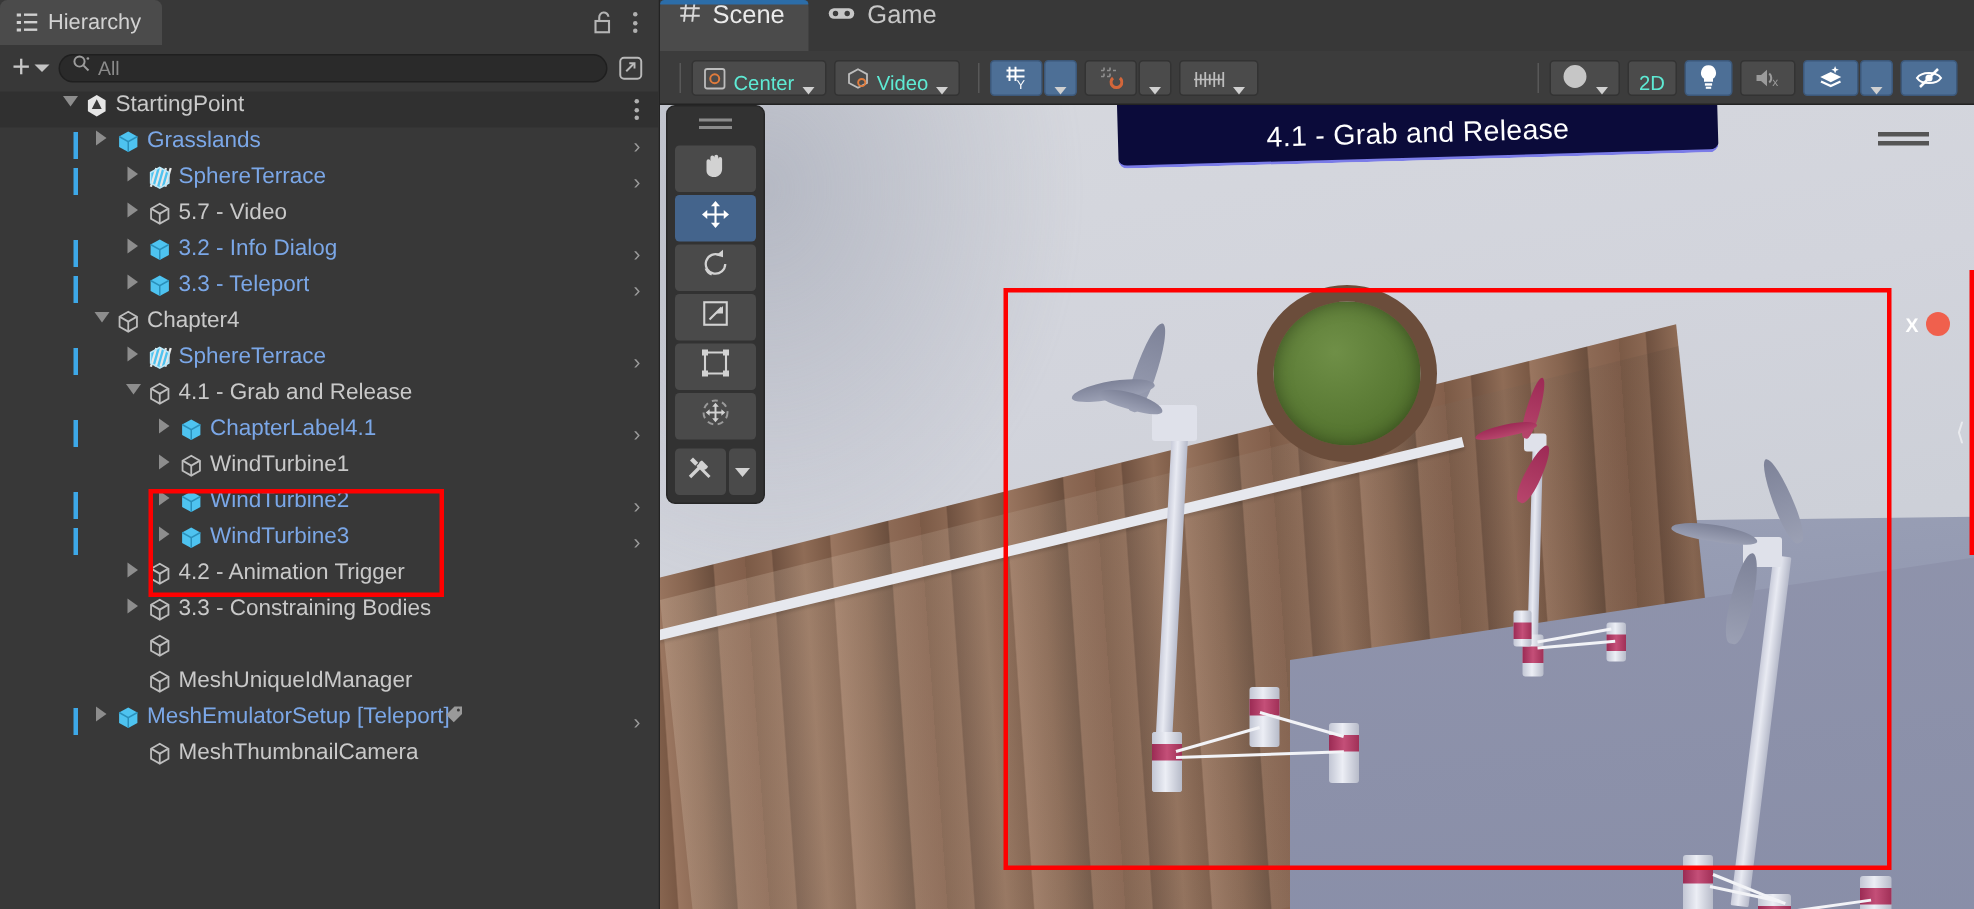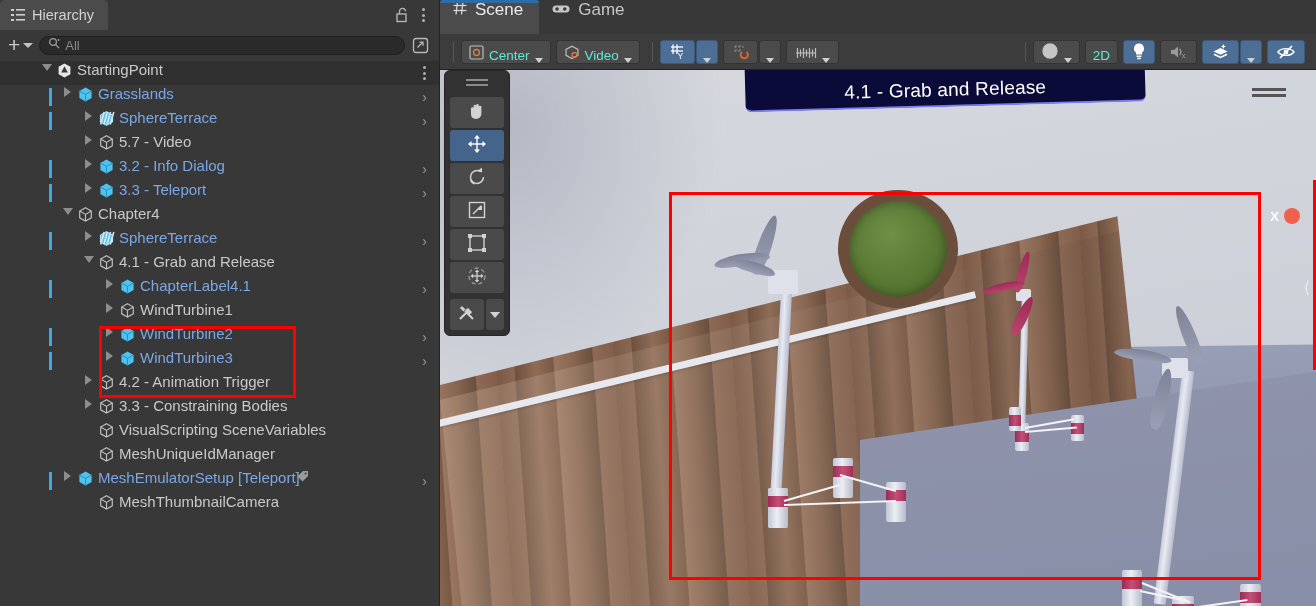--- a/index.html
+++ b/index.html
@@ -566,21 +566,20 @@
         <div class="row">
           <div style="width: 82px; flex: 0 0 auto;"></div>
           <div class="twisty"></div>
           <div class="ico">
             <svg width="17" height="17" viewBox="0 0 17 17">
               <path d="M8.5 1.8 L14.3 5.1 L14.3 11.8 L8.5 15.1 L2.7 11.8 L2.7 5.1 Z" fill="none" stroke="#bdbdbd" stroke-width="1.2"></path>
               <path d="M2.7 5.1 L8.5 8.4 L14.3 5.1" fill="none" stroke="#bdbdbd" stroke-width="1.2"></path>
               <line x1="8.5" y1="8.4" x2="8.5" y2="15.1" stroke="#bdbdbd" stroke-width="1.2"></line>
             </svg>
           </div>
-          <span class="lbl white">VisualScripting SceneVariables</span>
         </div>
         <div class="row">
           <div style="width: 82px; flex: 0 0 auto;"></div>
           <div class="twisty"></div>
           <div class="ico">
             <svg width="17" height="17" viewBox="0 0 17 17">
               <path d="M8.5 1.8 L14.3 5.1 L14.3 11.8 L8.5 15.1 L2.7 11.8 L2.7 5.1 Z" fill="none" stroke="#bdbdbd" stroke-width="1.2"></path>
               <path d="M2.7 5.1 L8.5 8.4 L14.3 5.1" fill="none" stroke="#bdbdbd" stroke-width="1.2"></path>
               <line x1="8.5" y1="8.4" x2="8.5" y2="15.1" stroke="#bdbdbd" stroke-width="1.2"></line>
             </svg>

